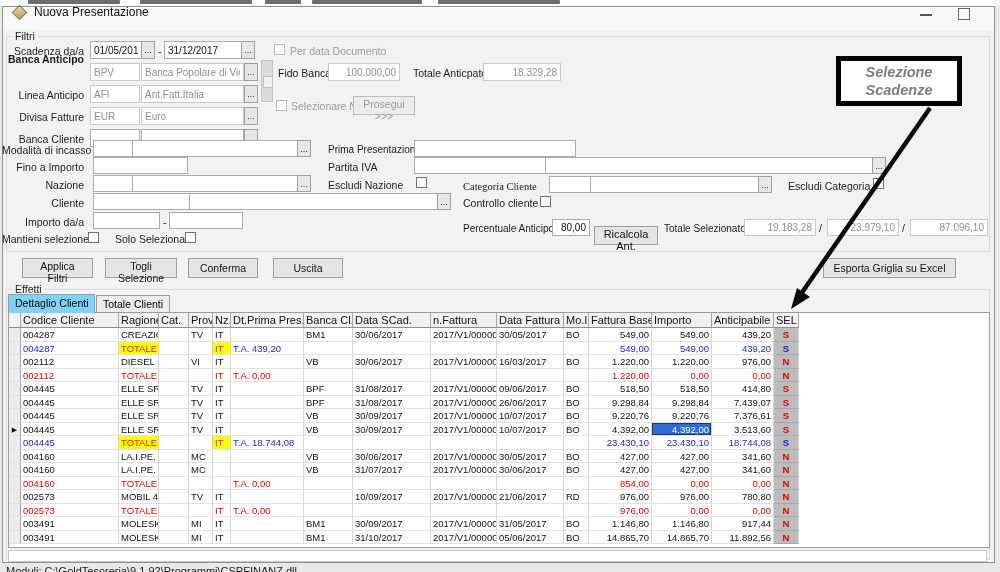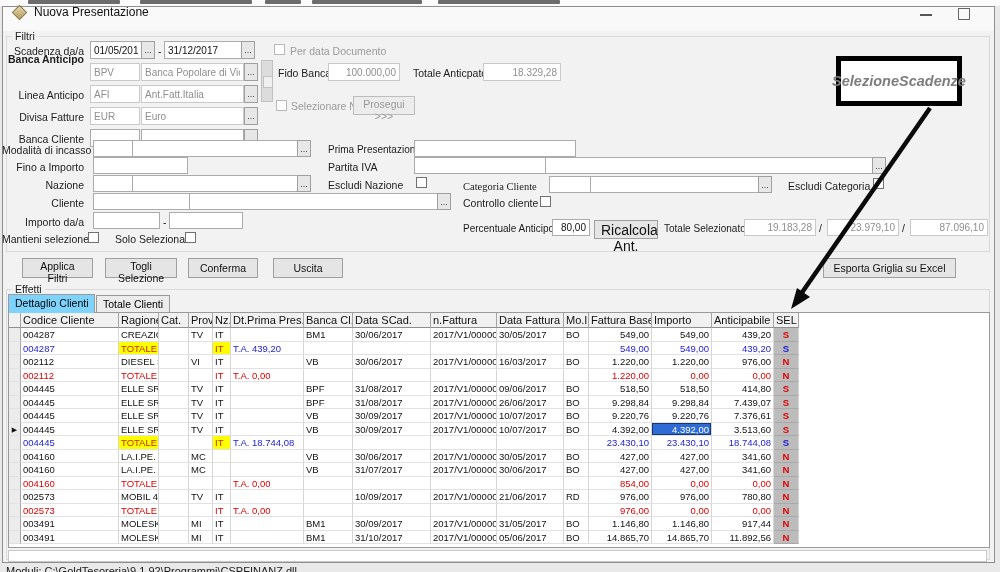--- a/index.html
+++ b/index.html
@@ -55,21 +55,21 @@
   .grow .c15{background:#bcbcbc;color:#e00000;font-weight:bold;text-align:center;border-bottom-color:#a9a9a9;}
   .rts .c1,.rts .c6,.rts .num{color:#1c1cd8;}
   .rts .c15{color:#1c1cd8;}
   .rts .c2,.rts .c5{background:#ffff00;color:#cc2a00;}
   .rtu .c1,.rtu .c2,.rtu .c5,.rtu .c6,.rtu .num{color:#e00000;}
   .grow .cursor{background:#2e6bd6;color:#fff;box-shadow:inset 0 0 0 1px #16366e;}
 
   .innerbar{position:absolute;left:8px;top:550px;width:979px;height:12px;background:#fff;border:1px solid #c9c9c9;box-sizing:border-box;}
 
   
-  #callout{position:absolute;left:836px;top:56px;width:126px;height:50px;background:#fff;border:5px solid #000;box-sizing:border-box;z-index:60;display:flex;flex-direction:row;align-items:center;justify-content:center;}
+  #callout{position:absolute;left:836px;top:56px;width:126px;height:50px;background:#fff;border:5px solid #000;box-sizing:border-box;z-index:60;display:flex;flex-direction:column;align-items:center;justify-content:center;}
   #callout div{font-size:14.5px;font-weight:bold;font-style:italic;color:#7d7d7d;line-height:18px;}
   #arrow{position:absolute;left:0;top:0;width:1000px;height:572px;pointer-events:none;z-index:59;}
 
   .statustext{position:absolute;left:6px;top:565px;height:7px;overflow:hidden;font-size:11px;color:#1a1a1a;white-space:nowrap;}
 </style>
 </head>
 <body>
 
 <div id="screen">
   <div class="topstrip">
@@ -164,21 +164,21 @@
   <div class="lbl" style="left:463px;top:197px;">Controllo cliente</div>
   <span class="cb" style="left:540px;top:196px;"></span>
 
   <div class="lblr" style="top:216px;">Importo da/a</div>
   <input class="tb" style="left: 93px; top: 212px; width: 67px; height: 17px;">
   <div class="lbl" style="left:163px;top:216px;">-</div>
   <input class="tb" style="left: 169px; top: 212px; width: 74px; height: 17px;">
 
   <div class="lbl" style="left:463px;top:223px;font-size:10px;">Percentuale Anticipo</div>
   <input class="tb num" style="left: 552px; top: 219px; width: 38px; height: 17px;" value="80,00">
-  <button class="btn" style="left:594px;top:220px;width:64px;height:19px;font-size:14px;">Ricalcola Ant.</button>
+  <button class="btn" style="left:594px;top:226px;width:64px;height:19px;font-size:11px;">Ricalcola Ant.</button>
   <div class="lbl" style="left:664px;top:223px;font-size:10px;">Totale Selezionato</div>
   <input class="tb dis num" style="left: 744px; top: 219px; width: 72px; height: 17px;" value="19.183,28">
   <div class="lbl" style="left:819px;top:222px;">/</div>
   <input class="tb dis num" style="left: 827px; top: 219px; width: 72px; height: 17px;" value="23.979,10">
   <div class="lbl" style="left:902px;top:222px;">/</div>
   <input class="tb dis num" style="left: 910px; top: 219px; width: 78px; height: 17px;" value="87.096,10">
 
   <div class="lblr" style="top:233px;">Mantieni selezione</div>
   <span class="cb" style="left:88px;top:232px;"></span>
   <div class="lbl" style="left:115px;top:233px;">Solo Selezionati</div>

